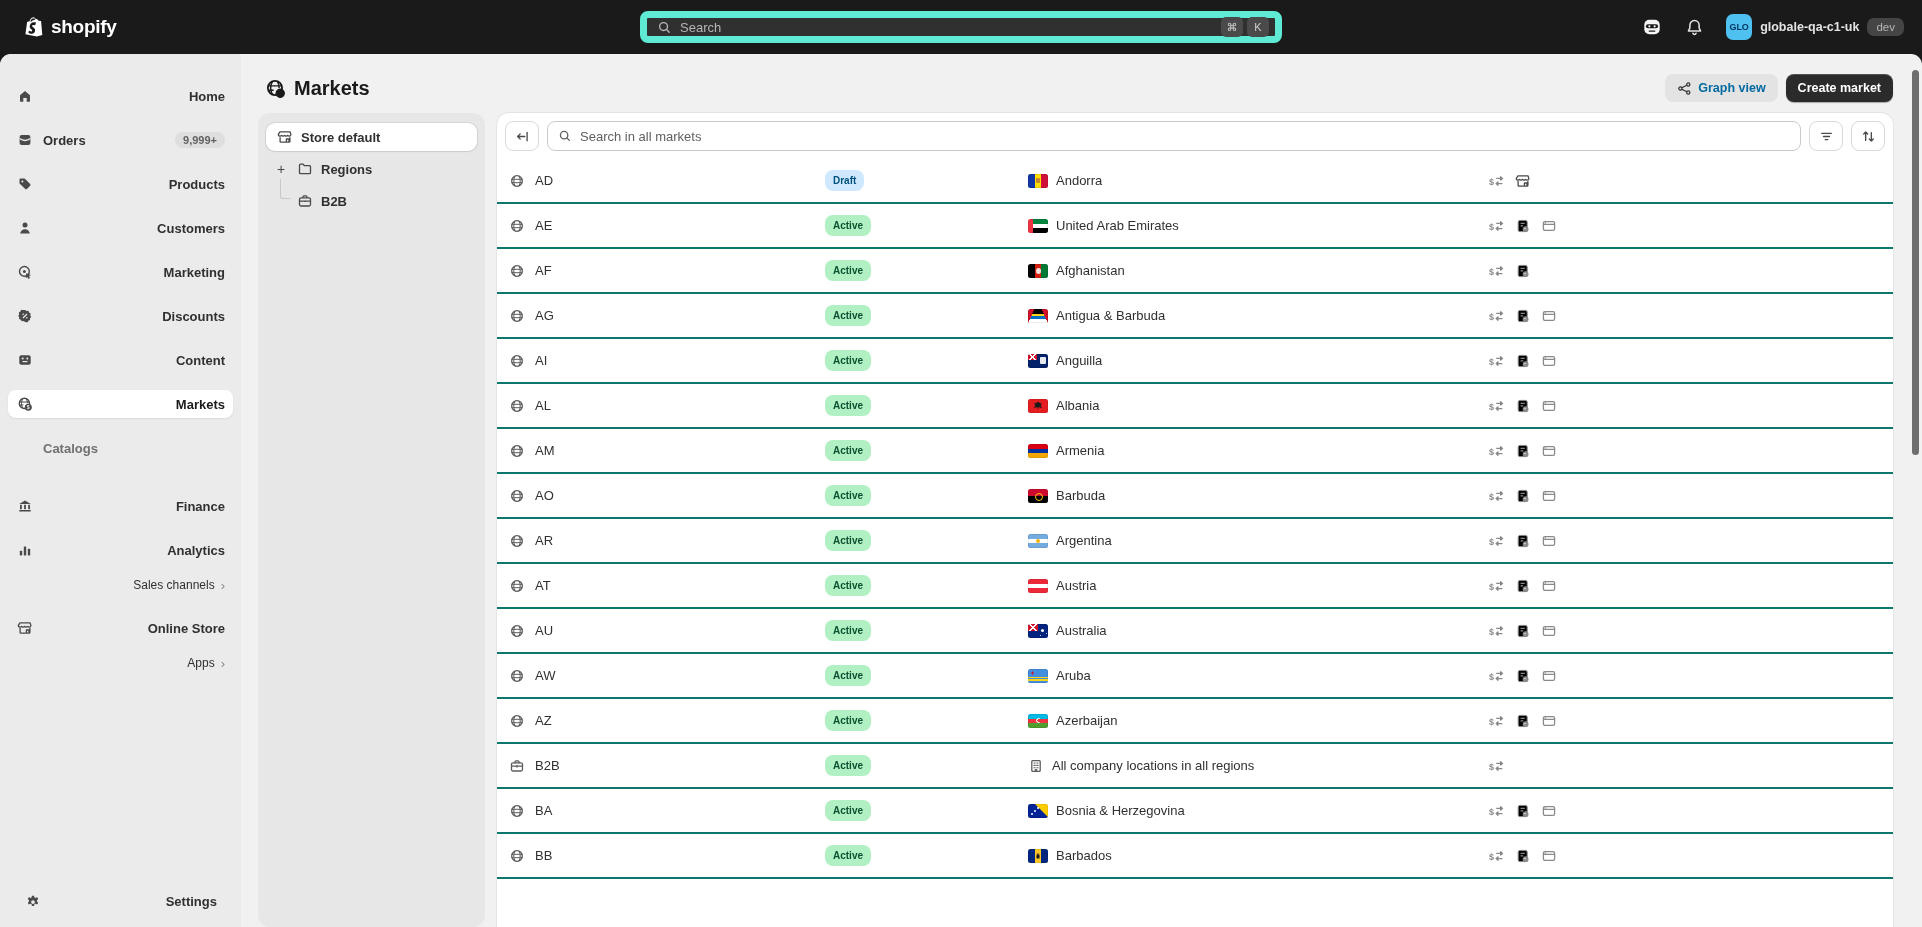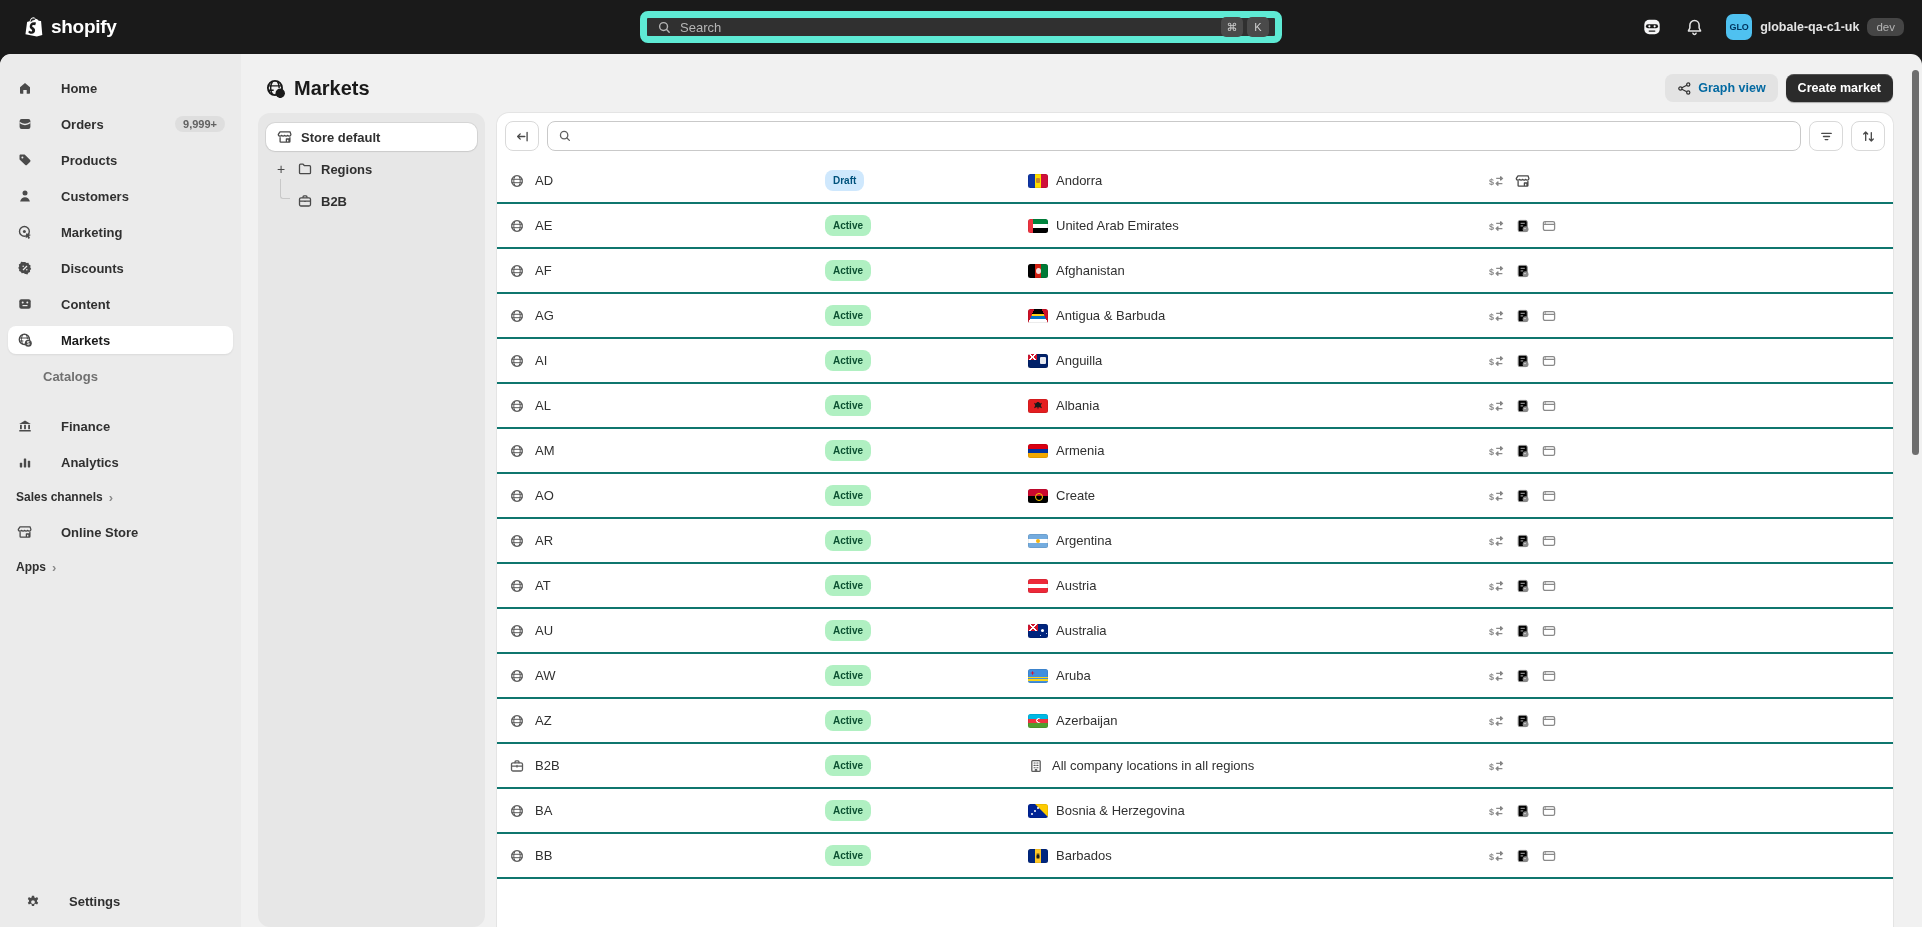--- a/index.html
+++ b/index.html
@@ -26,29 +26,29 @@
   .store-name { color:#e3e3e3; font-size:12.5px; font-weight:600; }
   .env-badge { background:#454545; color:#b5b5b5; font-size:11.5px; padding:3px 9px; border-radius:7px; }
 
   
   .app-frame { position:absolute; top:54px; left:0; width:1922px; height:873px;
     background:#f1f1f1; border-radius:11px 11px 0 0; overflow:hidden; display:flex; }
 
   
   .sidebar { width:241px; height:100%; background:#ebebeb; flex:none; position:relative;
     border-radius:11px 0 0 0; padding-top:12px; }
-  .nav-item { height:28px; margin:8px 8px 2px; padding:0 8px; border-radius:8px;
-    display:flex; align-items:center; gap:28px; font-size:13px; font-weight:600; color:#303030; }
+  .nav-item { height:28px; margin:16px 8px 2px; padding:0 8px; border-radius:8px;
+    display:flex; align-items:center; gap:10px; font-size:13px; font-weight:600; color:#303030;justify-content:space-between; }
   .nav-item .ico { width:17px; height:17px; display:flex; align-items:center; justify-content:center; color:#4a4a4a; flex:none; }
   .nav-item.selected { background:#fff; box-shadow:0 1px 2px rgba(0,0,0,.08); color:#1a1a1a; }
   .nav-item.sub { padding-left:35px; color:#707070; font-weight:550; }
   .nav-badge { margin-left:auto; background:#dedede; color:#616161; font-size:11px; font-weight:550;
     padding:2px 8px; border-radius:8px; }
   .nav-header { height:26px; margin:8px 8px 0; padding:0 8px; display:flex; align-items:center; gap:6px;
-    font-size:12px; font-weight:700; color:#303030; }
+    font-size:12px; font-weight:400; color:#303030;justify-content:flex-end; }
   .nav-header .chev { color:#8a8a8a; font-size:13px; }
   .nav-gap { height:12px; }
   .settings-item { position:absolute; bottom:10px; left:8px; right:8px; }
 
   
   .main { flex:1; display:flex; flex-direction:column; min-width:0; }
   .page-header { height:48px; margin-top:10px; display:flex; align-items:center; padding:0 29px 0 24px; }
   .page-title { display:flex; align-items:center; gap:8px; font-size:20px; font-weight:700; color:#1a1a1a; }
   .page-actions { margin-left:auto; display:flex; gap:8px; }
   .btn { height:28px; border-radius:8px; display:flex; align-items:center; gap:6px;
@@ -417,20 +417,21 @@
                 </svg>
             </span>
           </button>
           <div class="table-search">
             <span>
               <svg width="14" height="14" viewBox="0 0 16 16" fill="none" stroke="#616161" stroke-width="1.5" stroke-linecap="round">
                   <circle cx="7" cy="7" r="4.2"></circle>
                   <path d="M10.2 10.2 13 13"></path>
                 </svg>
             </span>
+            <input type="text" placeholder="Search in all markets" style="">
           </div>
           <button class="tool-btn">
             <span>
               <svg width="15" height="15" viewBox="0 0 16 16" stroke="#4a4a4a" stroke-width="1.5" stroke-linecap="round">
                   <path d="M3 4.7h10M4.8 8h6.4M6.6 11.3h2.8"></path>
                 </svg>
             </span>
           </button>
           <button class="tool-btn">
             <span>
@@ -722,21 +723,21 @@
                     <path d="M6 3.2c-1.7 3-1.7 6.6 0 9.6M10 3.2c1.7 3 1.7 6.6 0 9.6M2.8 6.3h10.4M2.8 9.7h10.4" stroke="#5c5c5c" stroke-width="1"></path>
                   </svg>
                 </span>
       <span class="code">AO</span>
     </div>
     <div class="cell-status">
       <span class="badge badge-active">Active</span>
     </div>
     <div class="cell-includes">
                 <span class="flag f-AO"></span>
-                <span>Create</span>
+                <span>Barbuda</span>
               </div>
     <div class="cell-custom">
                 <span class="cico">
                   <svg width="16" height="16" viewBox="0 0 16 16">
                     <text x="0" y="11.6" font-size="9" font-weight="700" fill="#8a8a8a" stroke="none" font-family="Liberation Sans,sans-serif">$</text>
                     <path d="M7.2 5.4h6.2M11.4 3.4l2 2-2 2M13.4 10.6H7.2M9.2 8.6l-2 2 2 2" stroke="#8a8a8a" stroke-width="1.3"></path>
                   </svg>
                 </span>
                 <span class="cico">
                   <svg width="16" height="16" viewBox="0 0 16 16">

